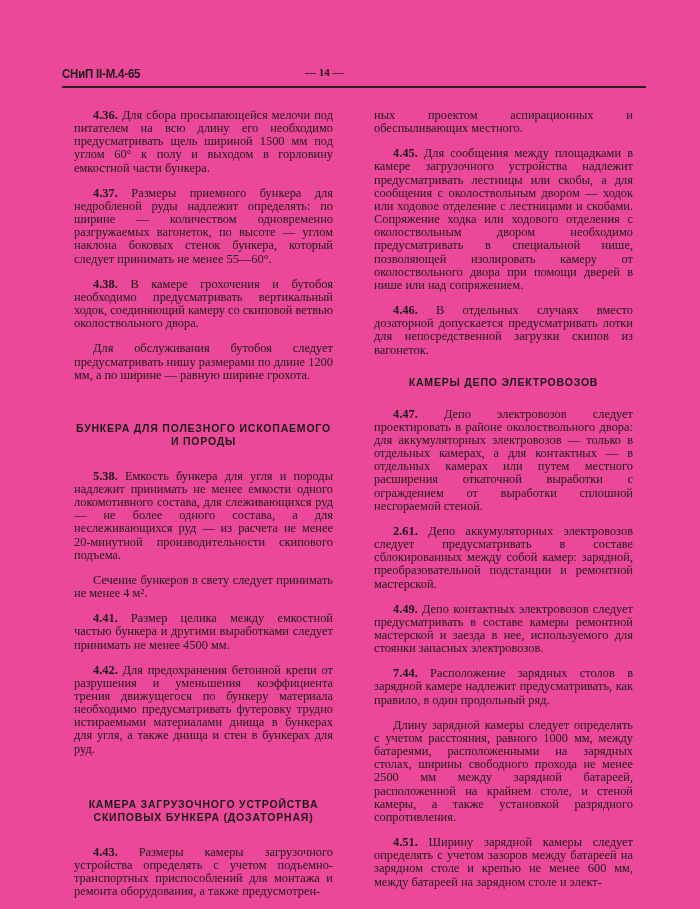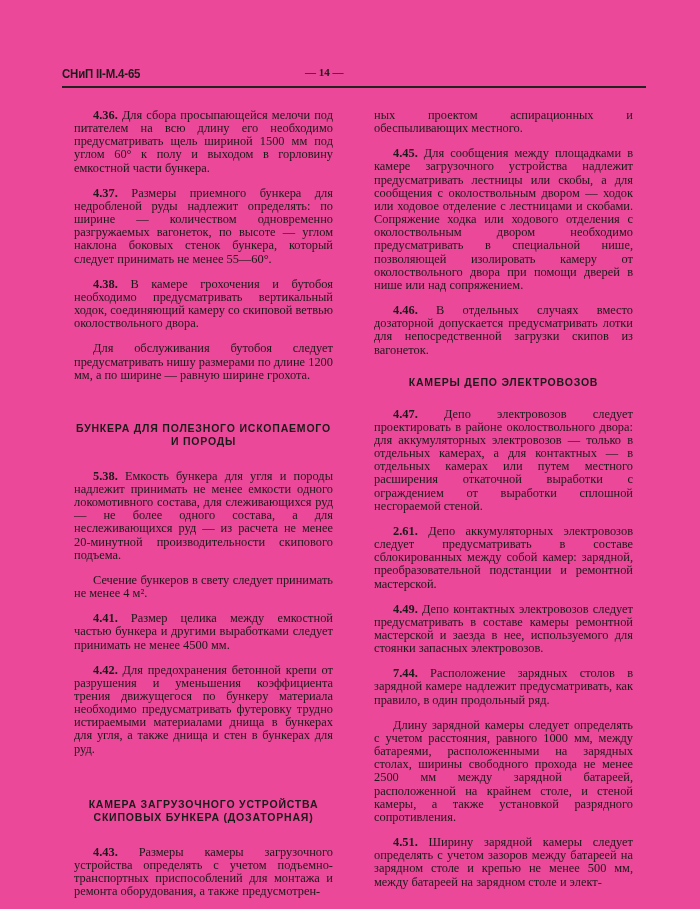--- a/index.html
+++ b/index.html
@@ -66,16 +66,16 @@
 
     <div class="gap-sm"></div>
     <p class="heading"><span>КАМЕРЫ ДЕПО ЭЛЕКТРОВОЗОВ</span></p>
     <div class="gap-sm"></div>
 
     <p class="para"><span class="num">4.47.</span><span> Депо электровозов следует проектировать в районе околоствольного двора: для аккумуляторных электровозов — только в отдельных камерах, а для контактных — в отдельных камерах или путем местного расширения откаточной выработки с ограждением от выработки сплошной несгораемой стеной.</span></p>
     <p class="para"><span class="num">2.61.</span><span> Депо аккумуляторных электровозов следует предусматривать в составе сблокированных между собой камер: зарядной, преобразовательной подстанции и ремонтной мастерской.</span></p>
     <p class="para"><span class="num">4.49.</span><span> Депо контактных электровозов следует предусматривать в составе камеры ремонтной мастерской и заезда в нее, используемого для стоянки запасных электровозов.</span></p>
     <p class="para"><span class="num">7.44.</span><span> Расположение зарядных столов в зарядной камере надлежит предусматривать, как правило, в один продольный ряд.</span></p>
     <p class="para"><span>Длину зарядной камеры следует определять с учетом расстояния, равного 1000 мм, между батареями, расположенными на зарядных столах, ширины свободного прохода не менее 2500 мм между зарядной батареей, расположенной на крайнем столе, и стеной камеры, а также установкой разрядного сопротивления.</span></p>
-    <p class="para"><span class="num">4.51.</span><span> Ширину зарядной камеры следует определять с учетом зазоров между батареей на зарядном столе и крепью не менее 500 мм, между батареей на зарядном столе и элект-</span></p>
+    <p class="para"><span class="num">4.51.</span><span> Ширину зарядной камеры следует определять с учетом зазоров между батареей на зарядном столе и крепью не менее 600 мм, между батареей на зарядном столе и элект-</span></p>
   </div>
 
 </div>
 
 </body></html>

